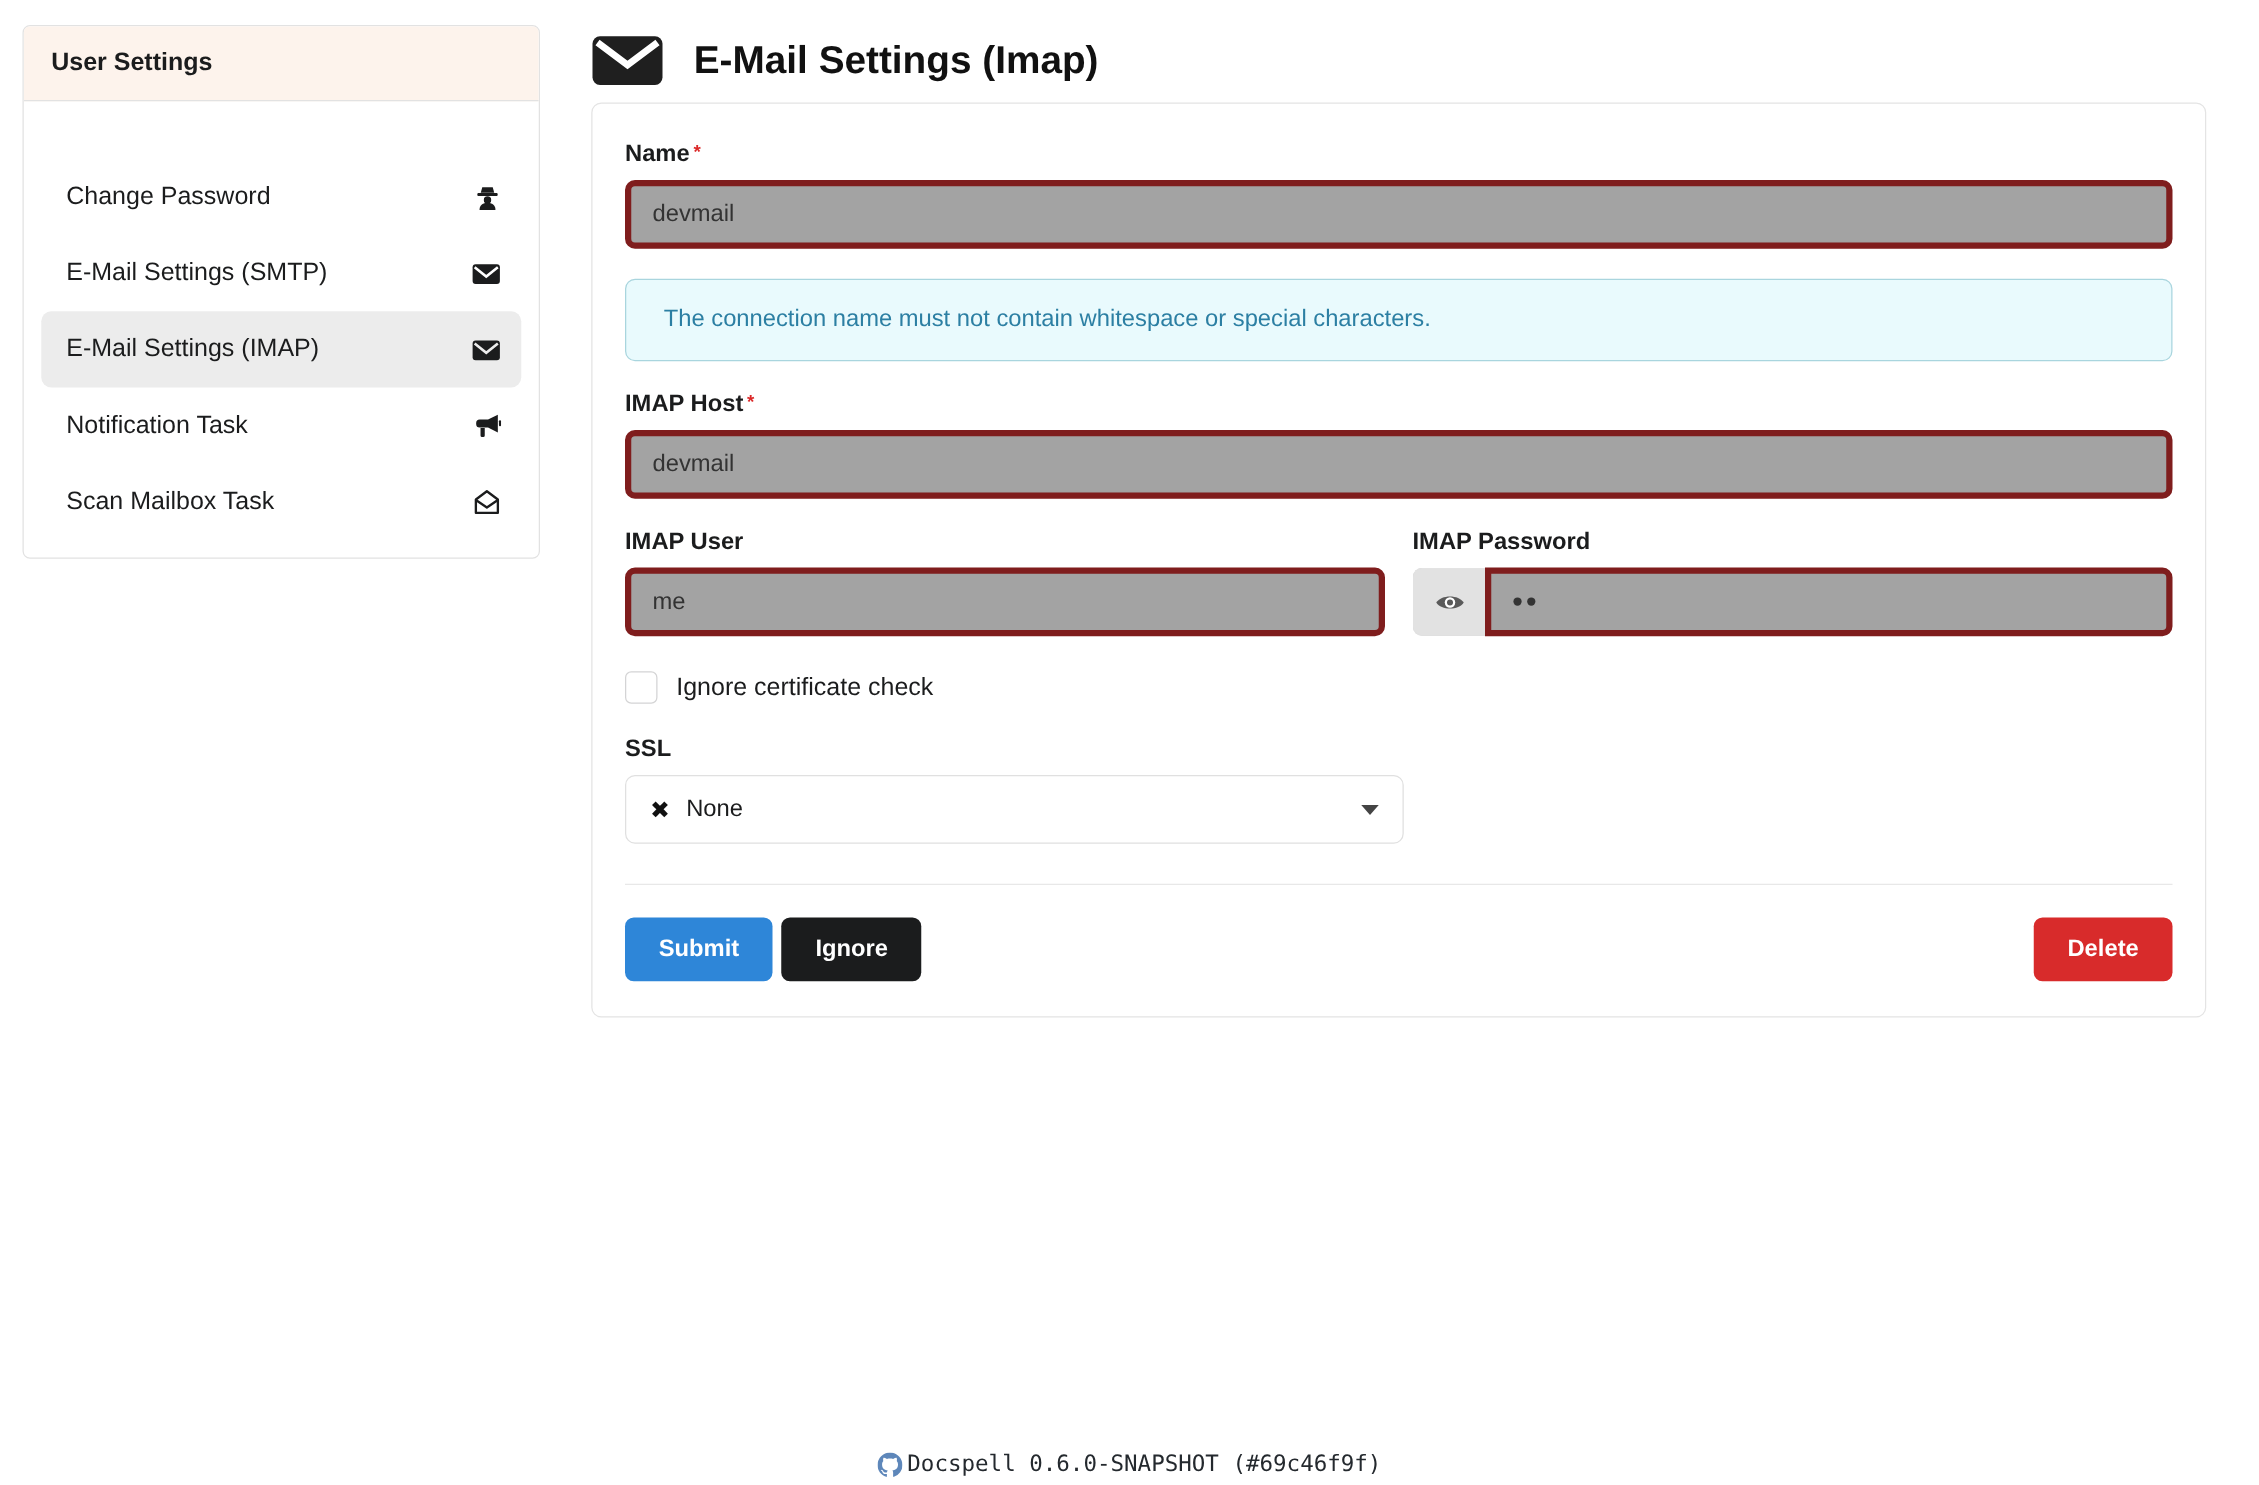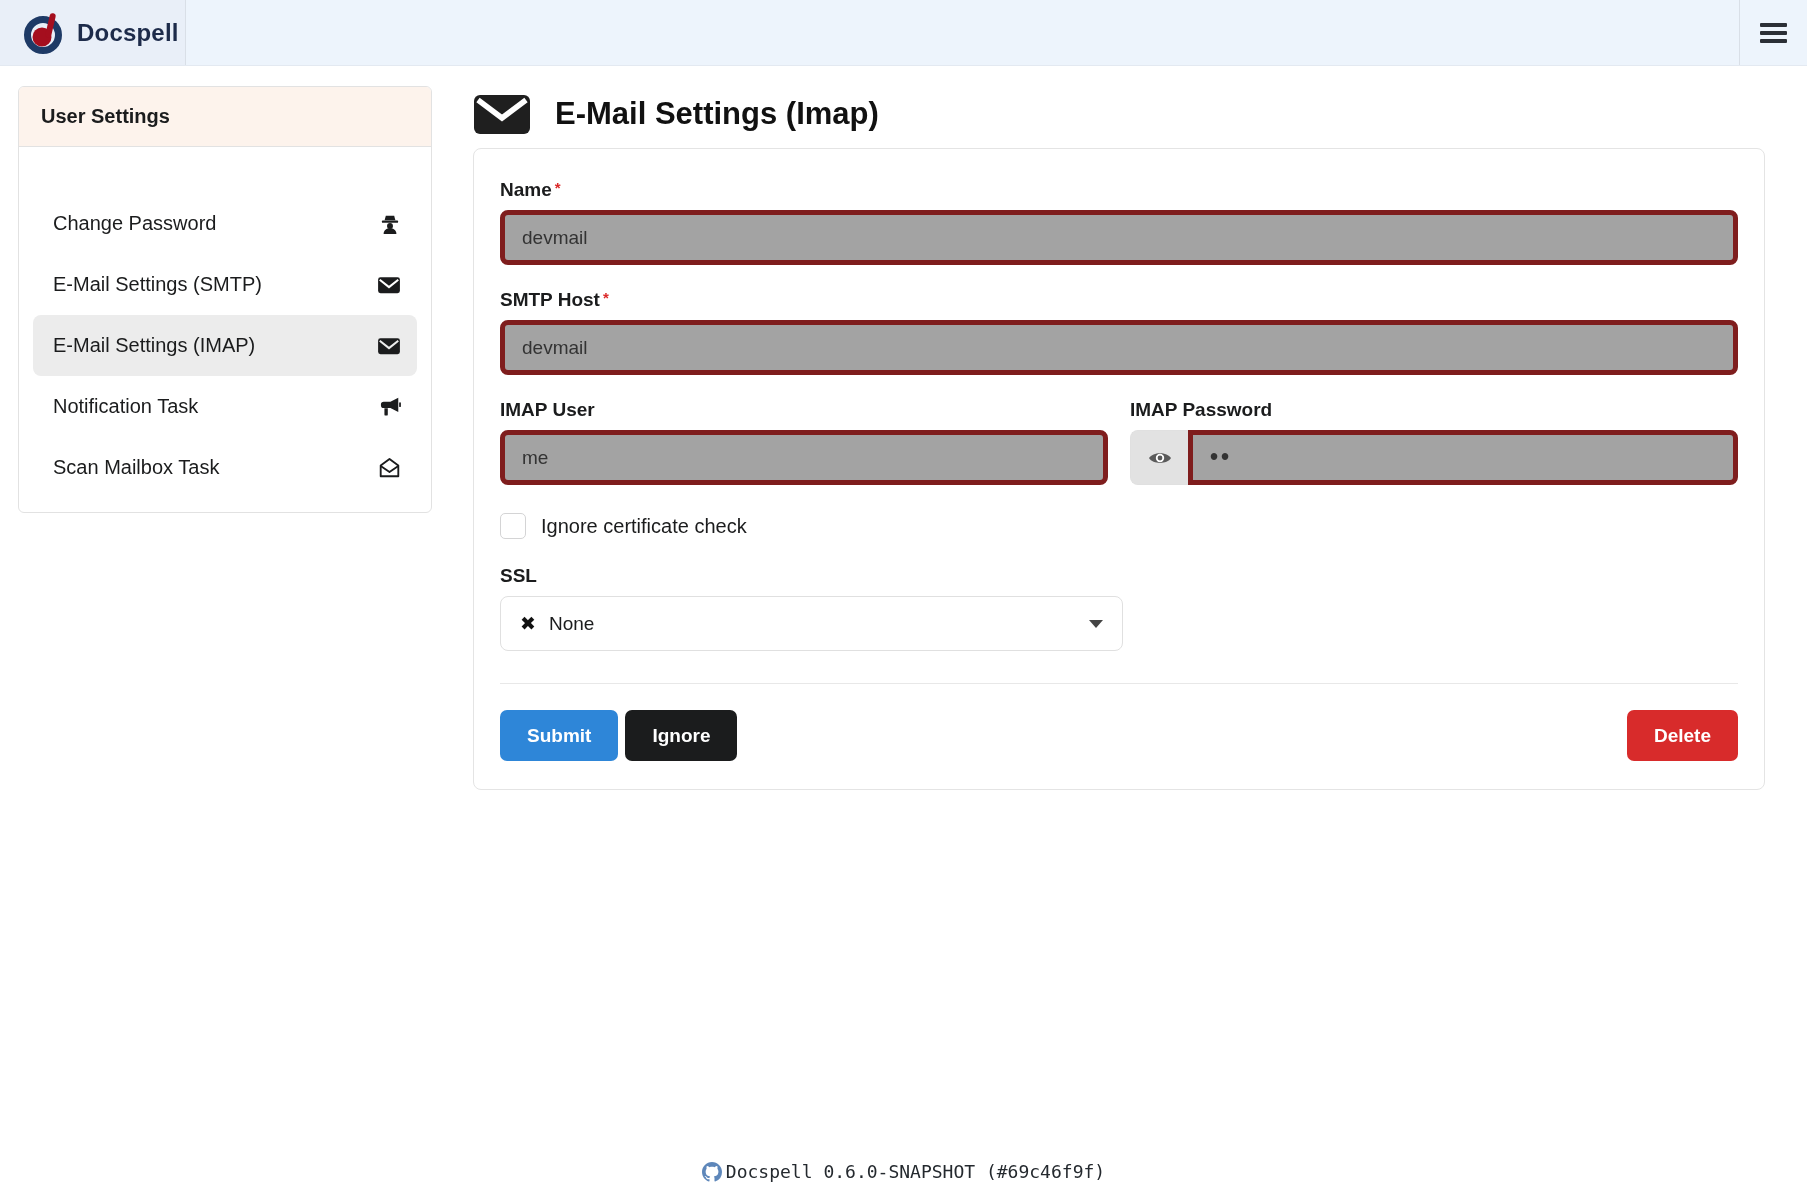--- a/index.html
+++ b/index.html
@@ -80,36 +80,20 @@
   
   .footer { position:absolute; left:0; right:0; bottom:6px; display:flex; align-items:center;
             justify-content:center; gap:4px; }
   .footer-text { font-family:"DejaVu Sans Mono", monospace; font-size:18px; color:#24292e; }
 </style>
 </head>
 <body>
 
 <div class="app">
 
-  <div class="navbar">
-    <div class="brand">
-      <svg width="44" height="44" viewBox="0 0 44 44">
-        <circle cx="21" cy="24" r="15.5" fill="none" stroke="#1e3a66" stroke-width="7"></circle>
-        <circle cx="20" cy="26" r="9.5" fill="#a50e1e"></circle>
-        <rect x="25.5" y="2" width="6" height="25" rx="3" fill="#a50e1e" transform="rotate(13 28.5 14.5)"></rect>
-      </svg>
-      <span class="brand-text">Docspell</span>
-    </div>
-    <div class="nav-fill"></div>
-    <div class="menu-btn">
-      <span></span>
-      <span></span>
-      <span></span>
-    </div>
-  </div>
 
   <div class="content">
 
     <div class="sidebar">
       <div class="sidebar-header">User Settings</div>
       <div class="sidebar-menu">
 
         <div class="side-item">
           <span>Change Password</span>
           <span class="icon">
@@ -176,24 +160,27 @@
         <h1>E-Mail Settings (Imap)</h1>
       </div>
 
       <div class="card">
 
         <div>
           <label class="field-label"><span>Name</span><span class="req">*</span></label>
           <input class="text-input" type="text" value="devmail" style="">
         </div>
 
+        <div class="info-box">
+          <span>The connection name must not contain whitespace or special characters.</span>
+        </div>
 
         <div class="row">
           <div class="col-grow">
-            <label class="field-label"><span>SMTP Host</span><span class="req">*</span></label>
+            <label class="field-label"><span>IMAP Host</span><span class="req">*</span></label>
             <input class="text-input" type="text" value="devmail" style="">
           </div>
         </div>
 
         <div class="row">
           <div class="col-half">
             <label class="field-label">IMAP User</label>
             <input class="text-input" type="text" value="me" style="">
           </div>
           <div class="col-half">

